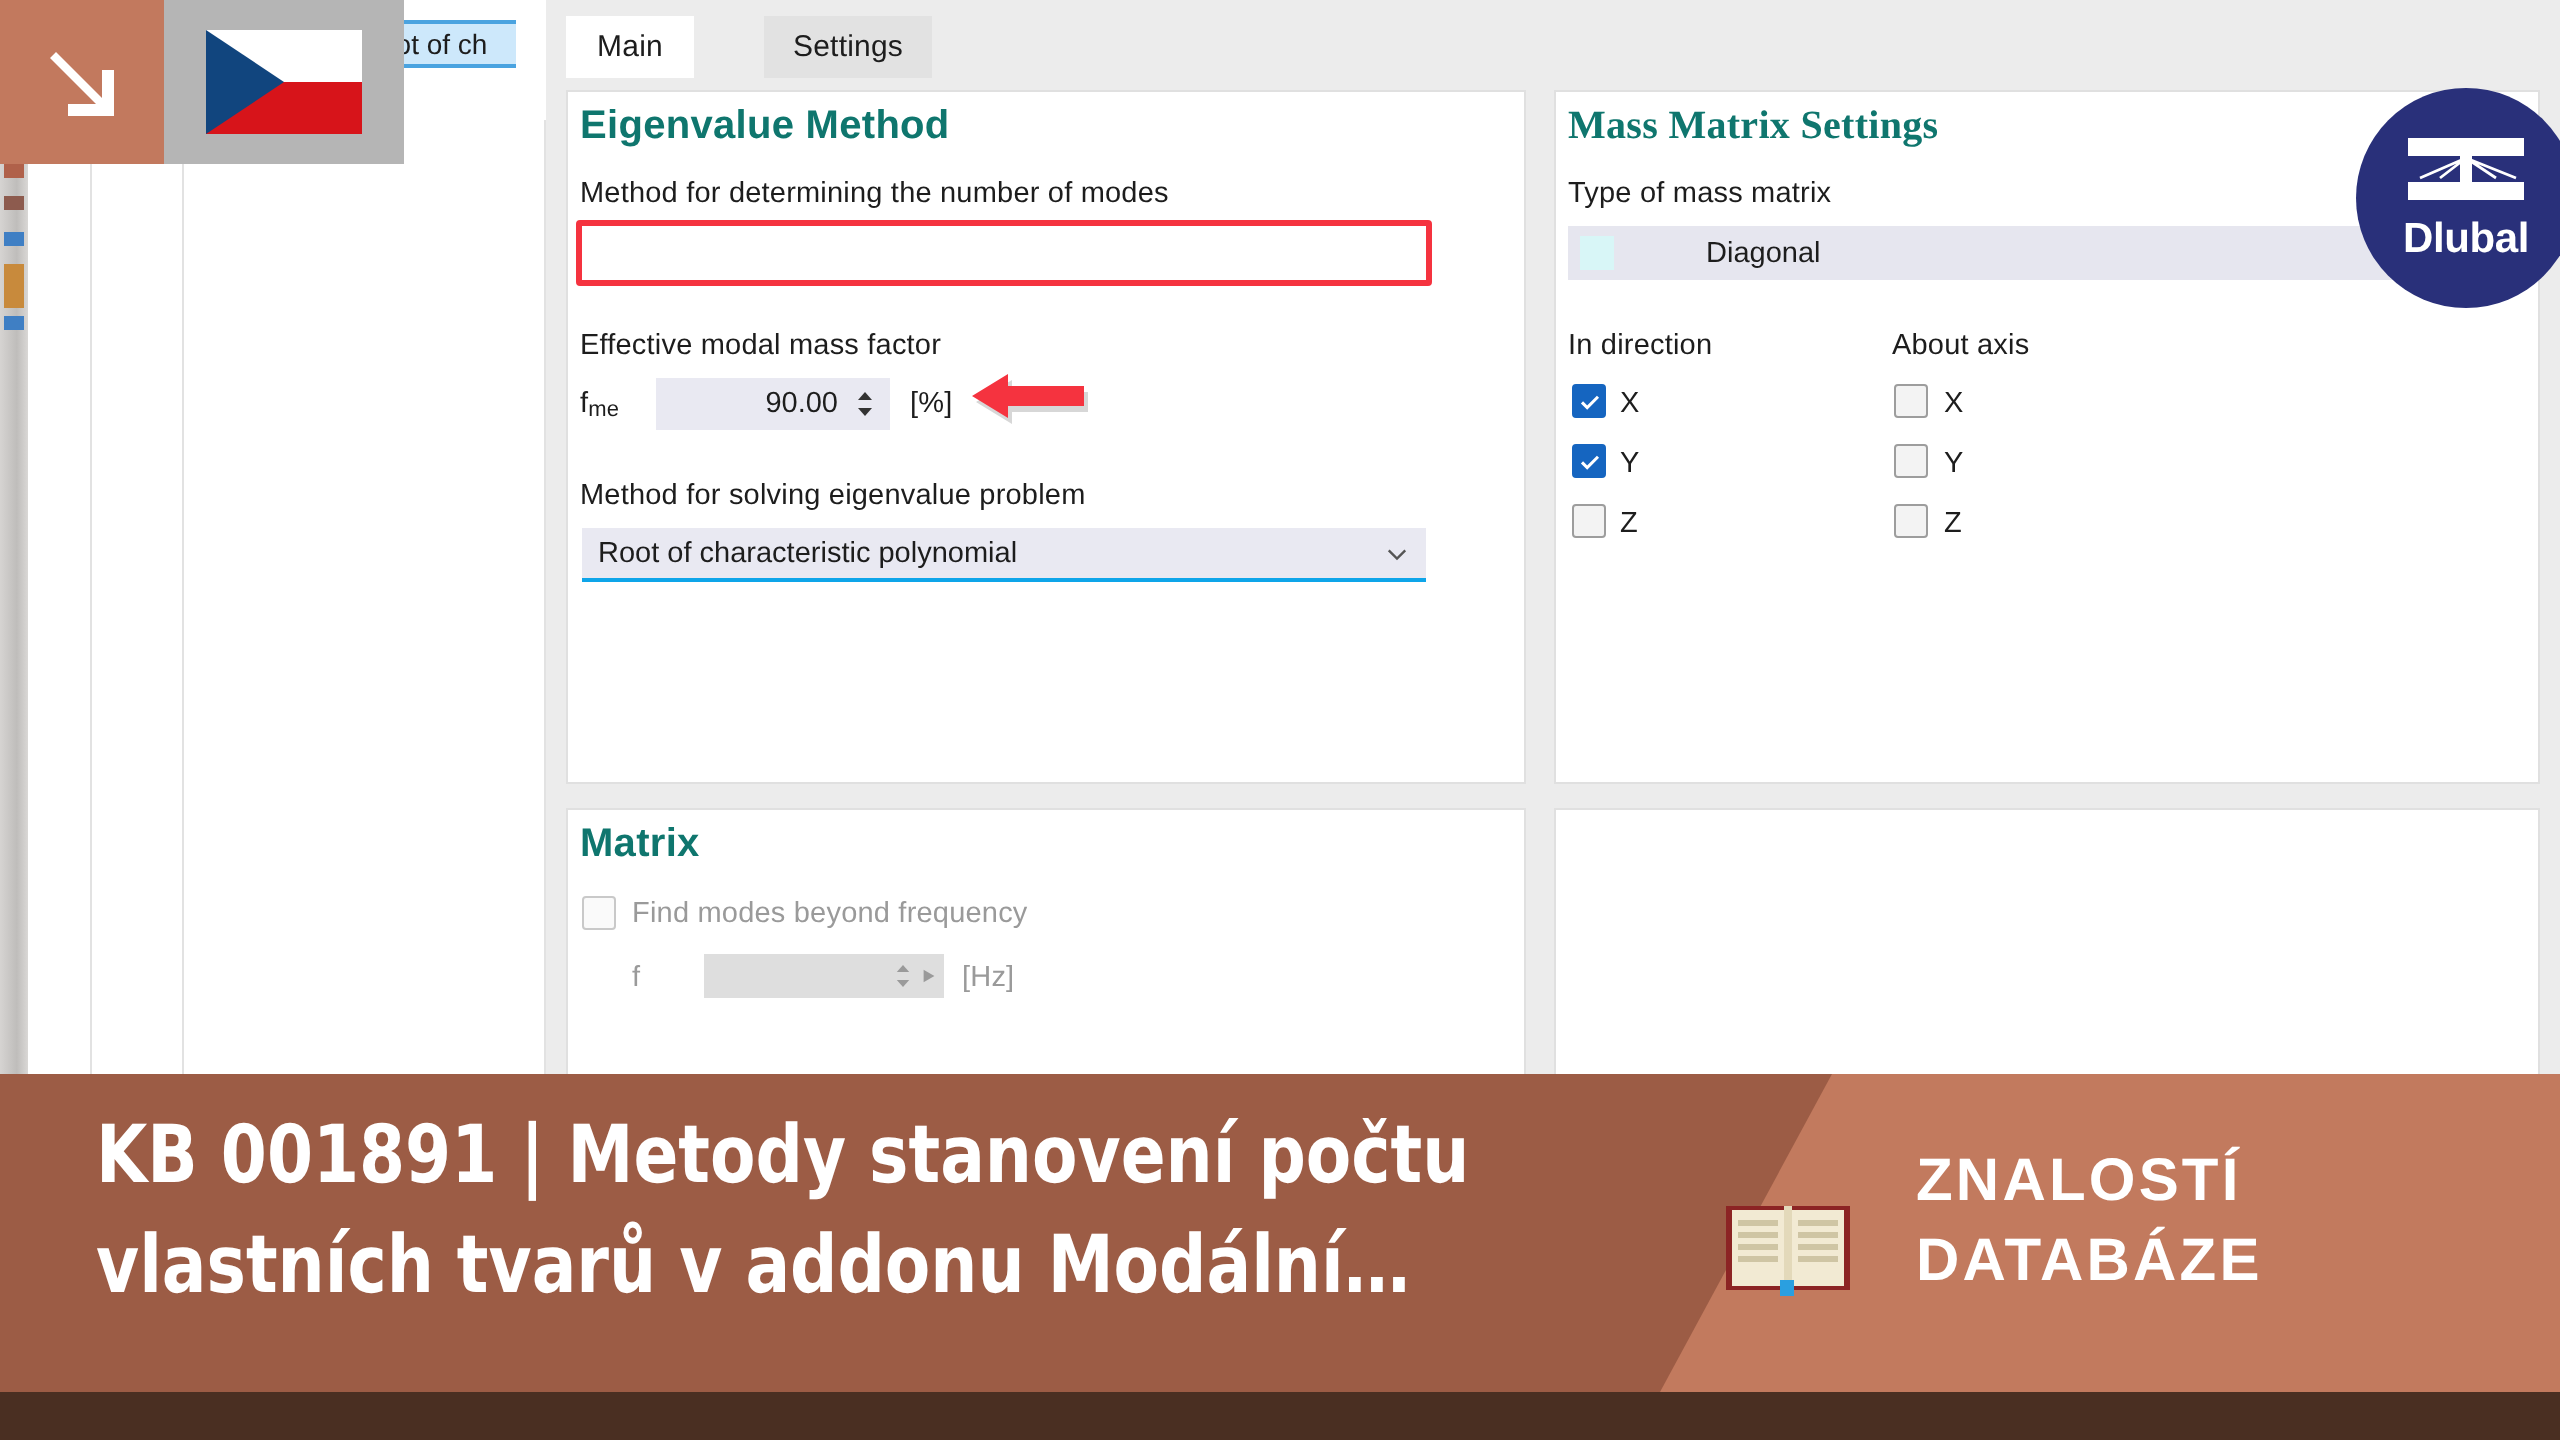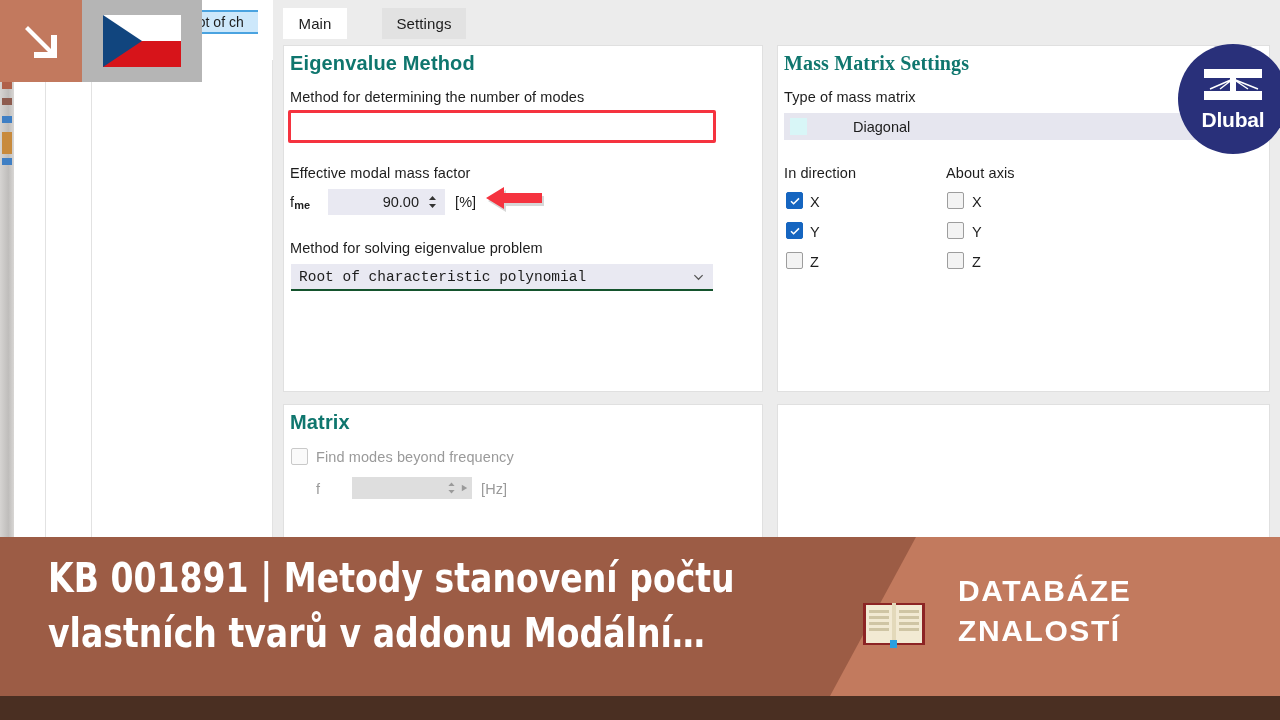--- a/index.html
+++ b/index.html
@@ -48,21 +48,21 @@
   
   .combo {
     position: absolute; background: #e9e9f2; border: none;
     display: flex; align-items: center; padding-left: 8px;
     font-size: 14.5px; color: #1d1d1d;
   }
   .combo .chev {
     position: absolute; right: 9px; top: 50%; transform: translateY(-50%);
     width: 11px; height: 11px;
   }
-  .combo.focused { border-bottom: 2px solid #14532d; font-family: Liberation Mono, monospace; }
+  .combo.focused { border-bottom: 2px solid #0ea5e9; }
 
   .redbox {
     position: absolute; border: 3px solid #f5333f; border-radius: 2px;
     pointer-events: none;
   }
 
   
   .spin {
     position: absolute; background: #e9e9f2;
     display: flex; align-items: center; justify-content: flex-end;
@@ -169,21 +169,21 @@
     </div>
     <div class="panel-title" style="left:290px;top:52px;">Eigenvalue Method</div>
 
     <div class="lbl" style="left:290px;top:89px;">Method for determining the number of modes</div>
 
     <div class="redbox" style="left:288px;top:110px;width:428px;height:33px;"></div>
 
     <div class="lbl" style="left:290px;top:165px;">Effective modal mass factor</div>
 
     <div class="lbl" style="left:290px;top:194px;">
-      <span>f</span><span style="font-size:11px;vertical-align:-2px;font-weight:bold;">me</span>
+      <span>f</span><span style="font-size:11px;vertical-align:-2px;">me</span>
     </div>
 
     <div class="spin" style="left:328px;top:189px;width:117px;height:26px;">
       <span>90.00</span>
       <svg class="arrows" viewBox="0 0 9 18">
         <path d="M4.5 3 L8 7 L1 7 Z" fill="#333"></path>
         <path d="M4.5 15 L8 11 L1 11 Z" fill="#333"></path>
       </svg>
     </div>
     <div class="lbl" style="left:455px;top:194px;">[%]</div>
@@ -289,22 +289,22 @@
     </div>
   </div>
 
   <div class="banner">
     <div class="banner-dark"></div>
     <div class="banner-light"></div>
 
     <div class="banner-title">KB 001891 | Metody stanovení počtu vlastních tvarů v addonu Modální…</div>
 
     <div class="kb-right">
+      <div class="l">ZNALOSTÍ</div>
       <div class="l">DATABÁZE</div>
-      <div class="l">ZNALOSTÍ</div>
     </div>
 
     <div class="banner-strip"></div>
   </div>
 
   <svg class="book" viewBox="0 0 64 48">
     <path d="M1 3 H31 V45 H1 Z" fill="#8c2424"></path>
     <path d="M33 3 H63 V45 H33 Z" fill="#8c2424"></path>
     <path d="M4 5 H30 V43 H4 Z" fill="#f2ead3"></path>
     <path d="M34 5 H60 V43 H34 Z" fill="#f2ead3"></path>

